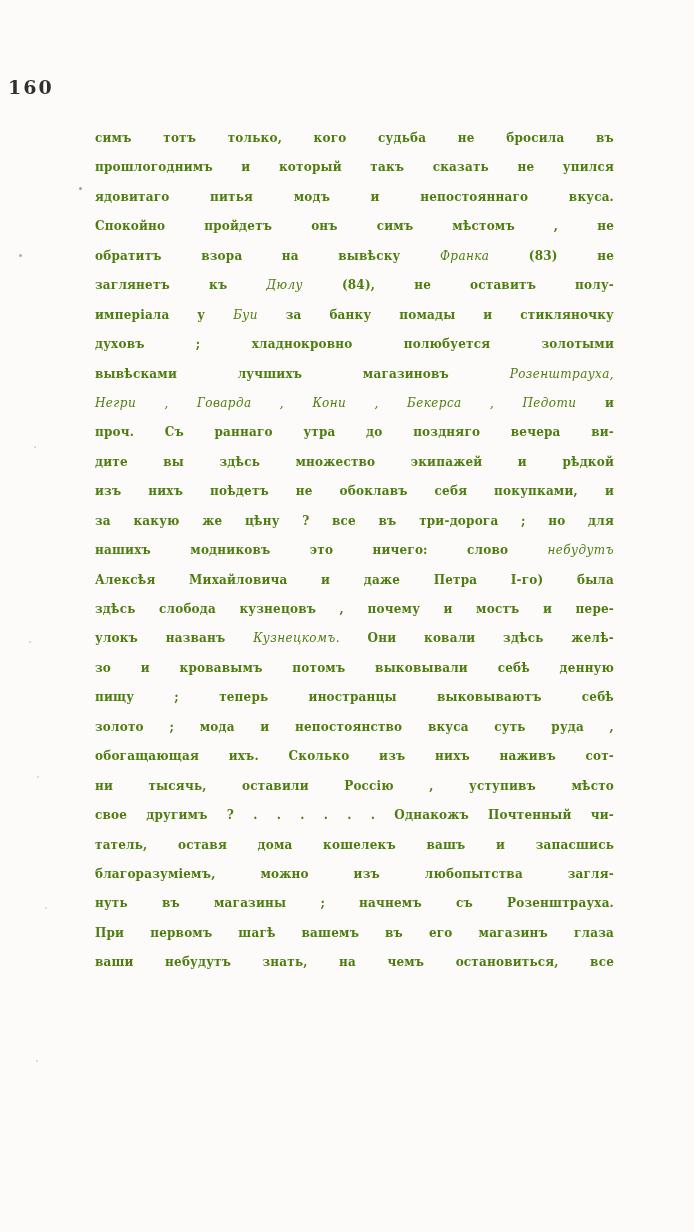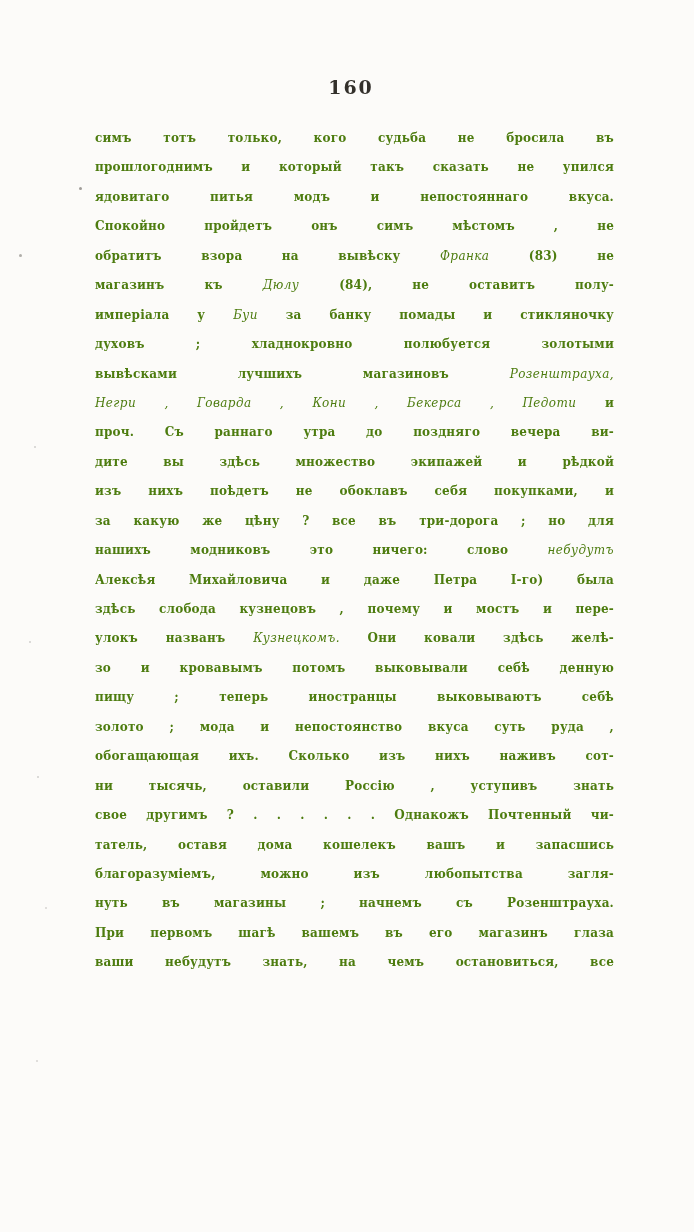--- a/index.html
+++ b/index.html
@@ -12,21 +12,20 @@
     width: 694px;
     height: 1232px;
     background: #fcfbf9;
     overflow: hidden;
   }
   .page-number {
     position: absolute;
     top: 76px;
     left: 8px;
     right: 0;
-    text-align: center;
     font-family: "DejaVu Serif", serif;
     font-weight: 700;
     font-size: 19px;
     line-height: 22px;
     letter-spacing: 2px;
     color: #33302b;
   }
   .text-block {
     position: absolute;
     left: 95px;
@@ -67,38 +66,38 @@
 
 <div class="page">
   <div class="page-number">160</div>
 
   <div class="text-block">
       <div class="line"><span>симъ тотъ только, кого судьба не бросила въ</span></div>
       <div class="line"><span>прошлогоднимъ и который такъ сказать не упился</span></div>
       <div class="line"><span>ядовитаго питья модъ и непостояннаго вкуса.</span></div>
       <div class="line"><span>Спокойно пройдетъ онъ симъ мѣстомъ , не</span></div>
       <div class="line"><span>обратитъ взора на вывѣску </span><em>Франка</em><span> (83) не</span></div>
-      <div class="line"><span>магазинъ къ </span><em>Дюлу</em><span> (84), не оставитъ полу-</span></div>
+      <div class="line"><span>заглянетъ къ </span><em>Дюлу</em><span> (84), не оставитъ полу-</span></div>
       <div class="line"><span>имперіала у </span><em>Буи</em><span> за банку помады и стикляночку</span></div>
       <div class="line"><span>духовъ ; хладнокровно полюбуется золотыми</span></div>
       <div class="line"><span>вывѣсками лучшихъ магазиновъ </span><em>Розенштрауха,</em></div>
       <div class="line"><em>Негри , Говарда , Кони , Бекерса , Педоти</em><span> и</span></div>
       <div class="line"><span>проч. Съ раннаго утра до поздняго вечера ви-</span></div>
       <div class="line"><span>дите вы здѣсь множество экипажей и рѣдкой</span></div>
       <div class="line"><span>изъ нихъ поѣдетъ не обоклавъ себя покупками, и</span></div>
       <div class="line"><span>за какую же цѣну ? все въ три-дорога ; но для</span></div>
       <div class="line"><span>нашихъ модниковъ это ничего: слово </span><em>небудутъ</em></div>
       <div class="line"><span>Алексѣя Михайловича и даже Петра I-го) была</span></div>
       <div class="line"><span>здѣсь слобода кузнецовъ , почему и мостъ и пере-</span></div>
       <div class="line"><span>улокъ названъ </span><em>Кузнецкомъ.</em><span> Они ковали здѣсь желѣ-</span></div>
       <div class="line"><span>зо и кровавымъ потомъ выковывали себѣ денную</span></div>
       <div class="line"><span>пищу ; теперь иностранцы выковываютъ себѣ</span></div>
       <div class="line"><span>золото ; мода и непостоянство вкуса суть руда ,</span></div>
       <div class="line"><span>обогащающая ихъ. Сколько изъ нихъ наживъ сот-</span></div>
-      <div class="line"><span>ни тысячь, оставили Россію , уступивъ знать</span></div>
+      <div class="line"><span>ни тысячь, оставили Россію , уступивъ мѣсто</span></div>
       <div class="line"><span>свое другимъ ? . . . . . . Однакожъ Почтенный чи-</span></div>
       <div class="line"><span>татель, оставя дома кошелекъ вашъ и запасшись</span></div>
       <div class="line"><span>благоразуміемъ, можно изъ любопытства загля-</span></div>
       <div class="line"><span>нуть въ магазины ; начнемъ съ Розенштрауха.</span></div>
       <div class="line"><span>При первомъ шагѣ вашемъ въ его магазинъ глаза</span></div>
       <div class="line"><span>ваши небудутъ знать, на чемъ остановиться, все</span></div>
     </div>
 
   <div class="speck s1"></div>
   <div class="speck s2"></div>

